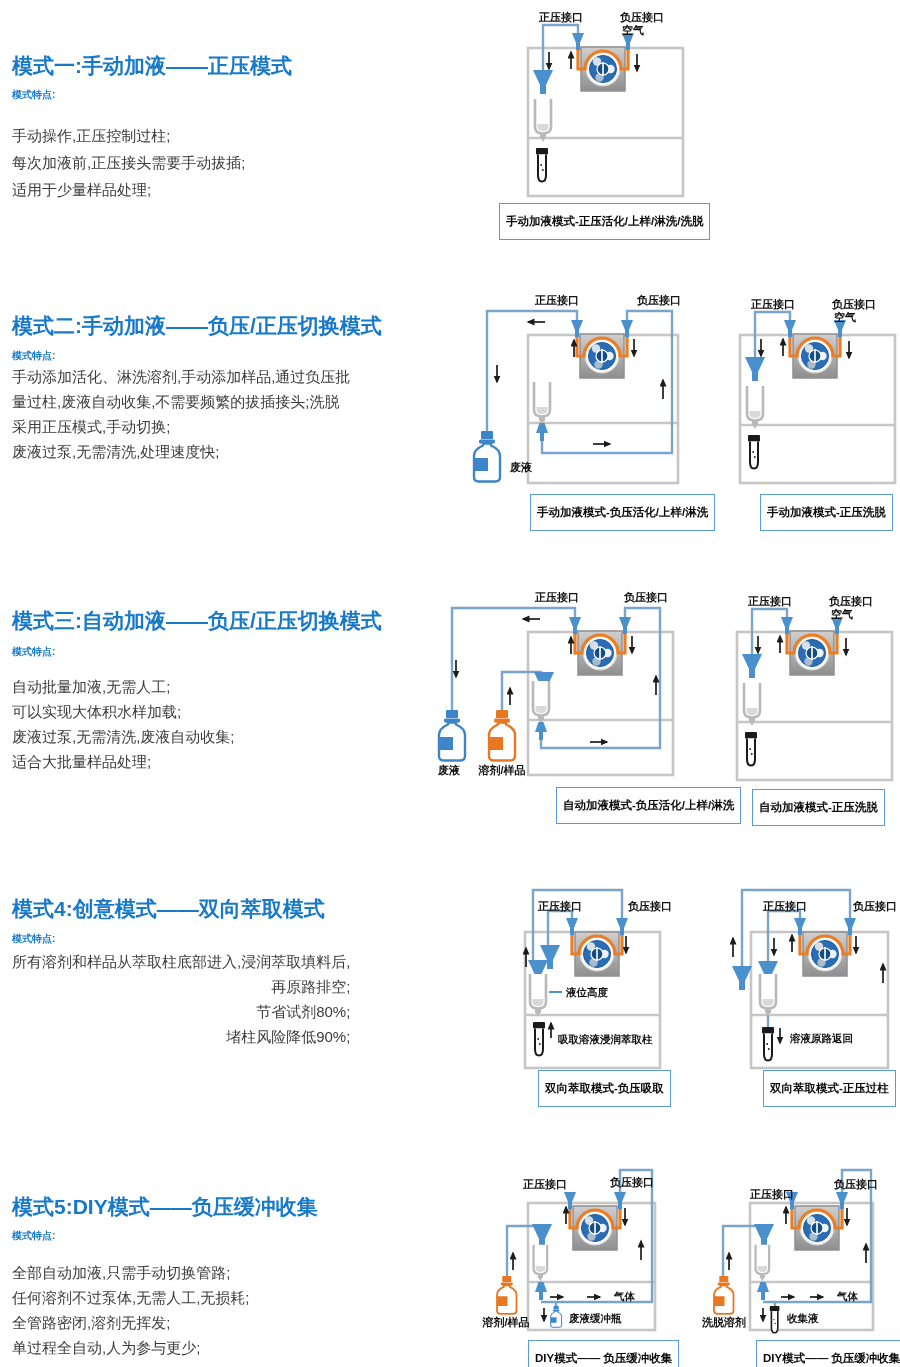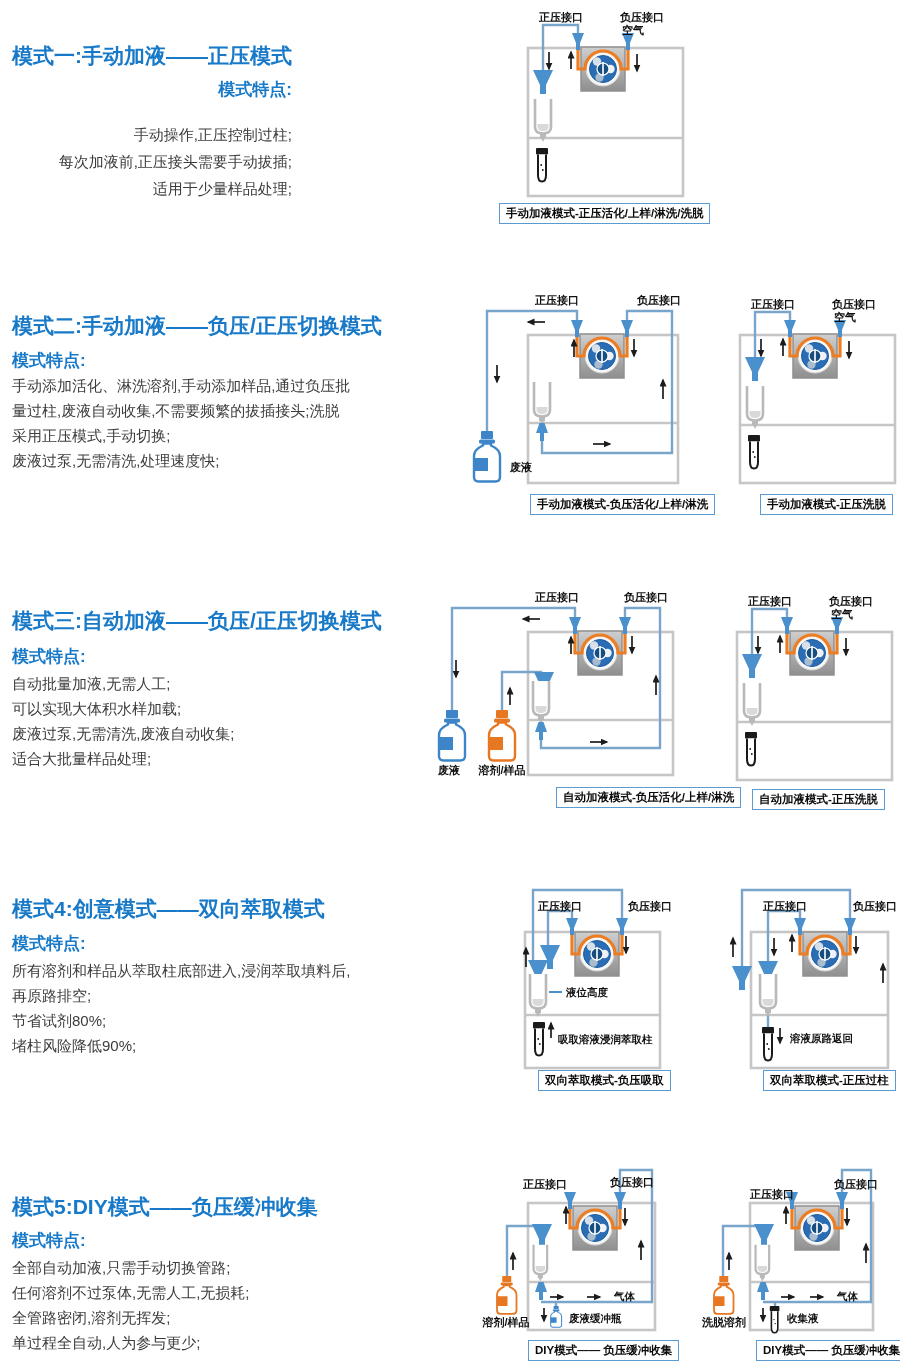--- a/index.html
+++ b/index.html
@@ -1,25 +1,25 @@
 <!DOCTYPE html>
 <html><head>
 <meta charset="utf-8">
 <style>
   html,body{margin:0;padding:0;background:#fff;}
   .page{position:relative;width:900px;height:1367px;background:#fff;overflow:hidden;
         font-family:"Liberation Sans","DejaVu Sans",sans-serif;}
   .abs{position:absolute;}
   .sec-title{font-size:21px;font-weight:bold;color:#1779c8;white-space:nowrap;}
-  .feat-label{font-size:17px;font-weight:bold;color:#1779c8;white-space:nowrap;}
+  .feat-label{font-size:10px;font-weight:bold;color:#1779c8;white-space:nowrap;}
   .feat-lines{font-size:15px;color:#3c3c3c;}
   .feat-lines div{height:25px;line-height:25px;white-space:nowrap;}
   .s1 .feat-lines div{height:27px;line-height:27px;}
   .cap{position:absolute;border:1.5px solid #5b9bd5;background:#fff;color:#0a0a0a;
-       font-size:11.5px;font-weight:bold;padding:2px 6px;white-space:nowrap;}
+       font-size:11.5px;font-weight:bold;padding:10px 6px;white-space:nowrap;}
   svg{position:absolute;overflow:visible;}
   .bx{fill:none;stroke:#c6c6c6;stroke-width:2.6;}
   .pp{fill:none;stroke:#7aa5cb;stroke-width:2.4;}
   .ar{stroke:#1c1c1c;stroke-width:1.7;fill:none;marker-end:url(#ah);}
   .tl{font:bold 11px "Liberation Sans",sans-serif;fill:#111;}
   .tm{font:bold 11px "Liberation Sans",sans-serif;fill:#111;text-anchor:middle;}
   .ts{font:bold 10.5px "Liberation Sans",sans-serif;fill:#111;}
 </style>
 </head>
 <body>
@@ -88,21 +88,21 @@
         <line class="ar" x1="33" y1="46" x2="33" y2="63"></line>
         <line class="ar" x1="55" y1="63" x2="55" y2="46"></line>
         <line class="ar" x1="121" y1="48" x2="121" y2="65"></line>
         <text class="tm" x="45" y="15">正压接口</text>
         <text class="tl" x="104" y="15">负压接口</text>
         <text class="tl" x="106" y="28">空气</text>
       </g>
     </defs>
   </svg>
 
-  <div class="abs s1" style="left:12px;top:42px;text-align:right;">
+  <div class="abs s1" style="left:12px;top:52px;">
     <div class="sec-title">模式一:手动加液——正压模式</div>
     <div class="feat-label" style="margin-top:8px;">模式特点:</div>
     <div class="feat-lines" style="margin-top:20px;">
       <div>手动操作,正压控制过柱;</div>
       <div>每次加液前,正压接头需要手动拔插;</div>
       <div>适用于少量样品处理;</div>
     </div>
   </div>
 
   <div class="abs" style="left:12px;top:312px;">
@@ -112,43 +112,43 @@
       <div>手动添加活化、淋洗溶剂,手动添加样品,通过负压批</div>
       <div>量过柱,废液自动收集,不需要频繁的拔插接头;洗脱</div>
       <div>采用正压模式,手动切换;</div>
       <div>废液过泵,无需清洗,处理速度快;</div>
     </div>
   </div>
 
   <div class="abs" style="left:12px;top:607px;">
     <div class="sec-title">模式三:自动加液——负压/正压切换模式</div>
     <div class="feat-label" style="margin-top:10px;">模式特点:</div>
-    <div class="feat-lines" style="margin-top:3px;">
+    <div class="feat-lines" style="margin-top:15px;">
       <div>自动批量加液,无需人工;</div>
       <div>可以实现大体积水样加载;</div>
       <div>废液过泵,无需清洗,废液自动收集;</div>
       <div>适合大批量样品处理;</div>
     </div>
   </div>
 
   <div class="abs" style="left:12px;top:895px;">
     <div class="sec-title">模式4:创意模式——双向萃取模式</div>
     <div class="feat-label" style="margin-top:9px;">模式特点:</div>
-    <div class="feat-lines" style="margin-top:3px;">
+    <div class="feat-lines" style="margin-top:3px;text-align:right;">
       <div>所有溶剂和样品从萃取柱底部进入,浸润萃取填料后,</div>
       <div>再原路排空;</div>
       <div>节省试剂80%;</div>
       <div>堵柱风险降低90%;</div>
     </div>
   </div>
 
   <div class="abs" style="left:12px;top:1193px;">
     <div class="sec-title">模式5:DIY模式——负压缓冲收集</div>
     <div class="feat-label" style="margin-top:8px;">模式特点:</div>
-    <div class="feat-lines" style="margin-top:3px;">
+    <div class="feat-lines" style="margin-top:17px;">
       <div>全部自动加液,只需手动切换管路;</div>
       <div>任何溶剂不过泵体,无需人工,无损耗;</div>
       <div>全管路密闭,溶剂无挥发;</div>
       <div>单过程全自动,人为参与更少;</div>
     </div>
   </div>
 
   <svg style="left:516px;top:6px;" width="175" height="200">
     <use href="#posdiag"></use>
   </svg>

